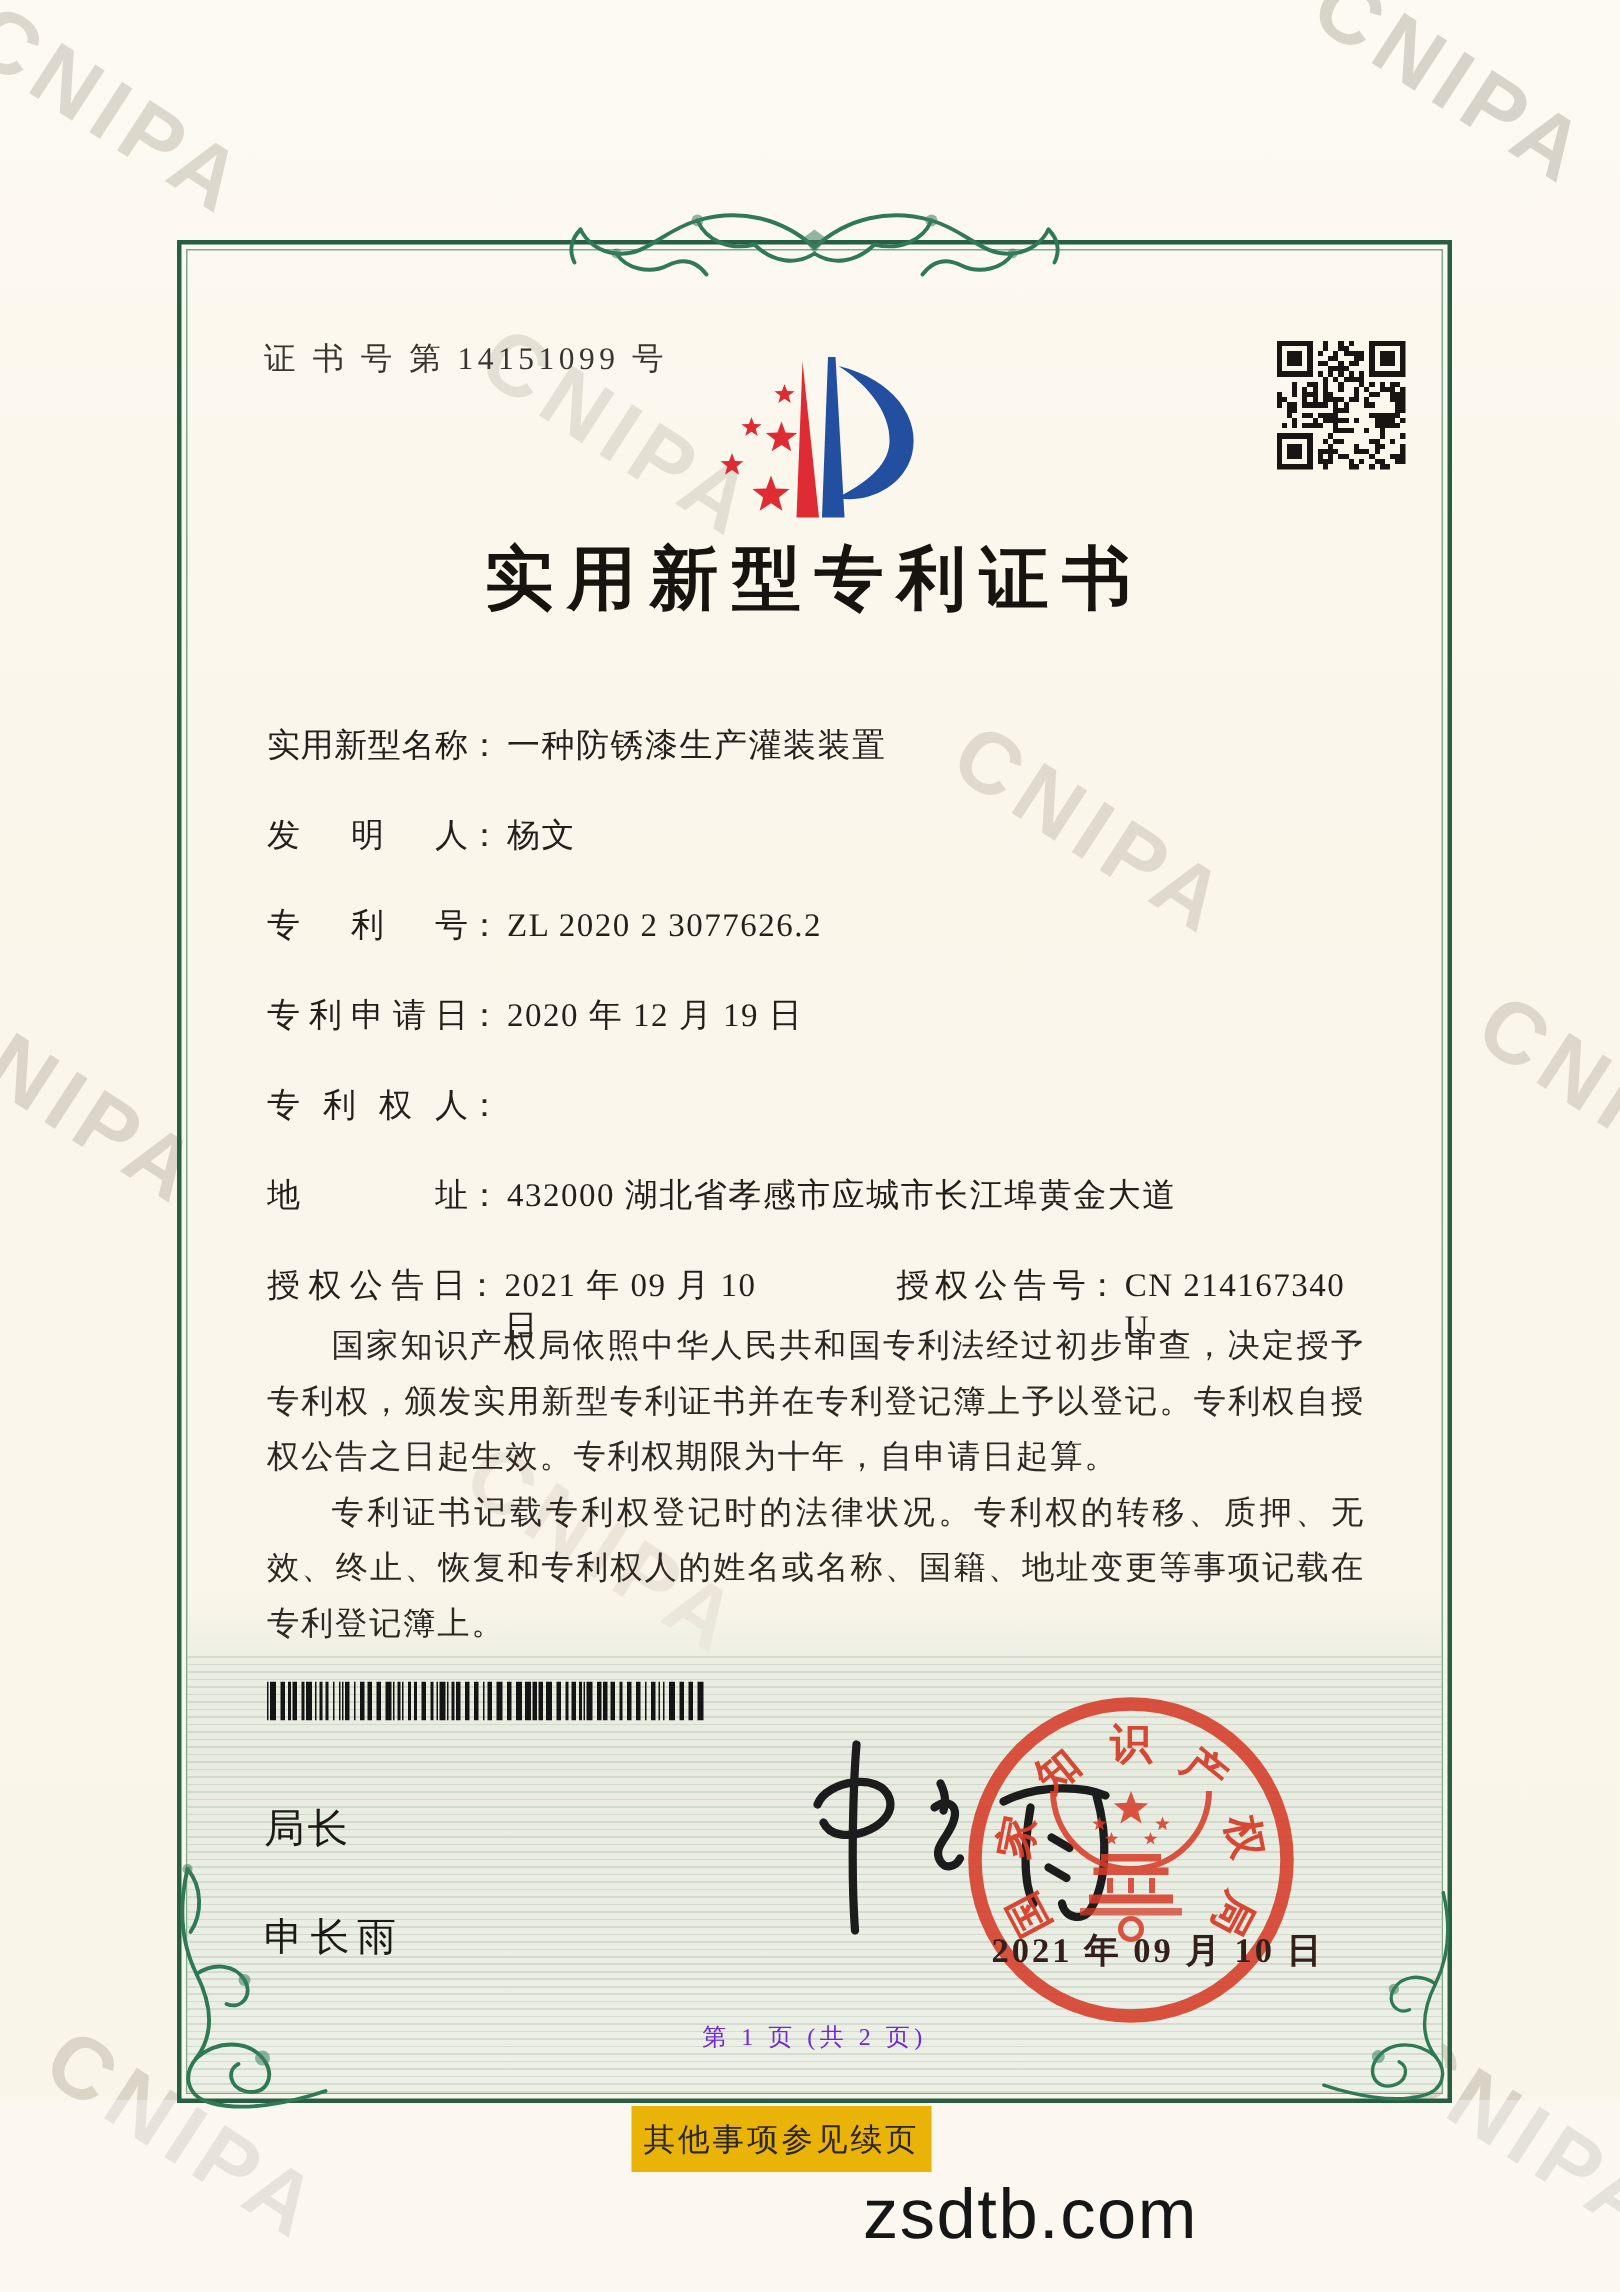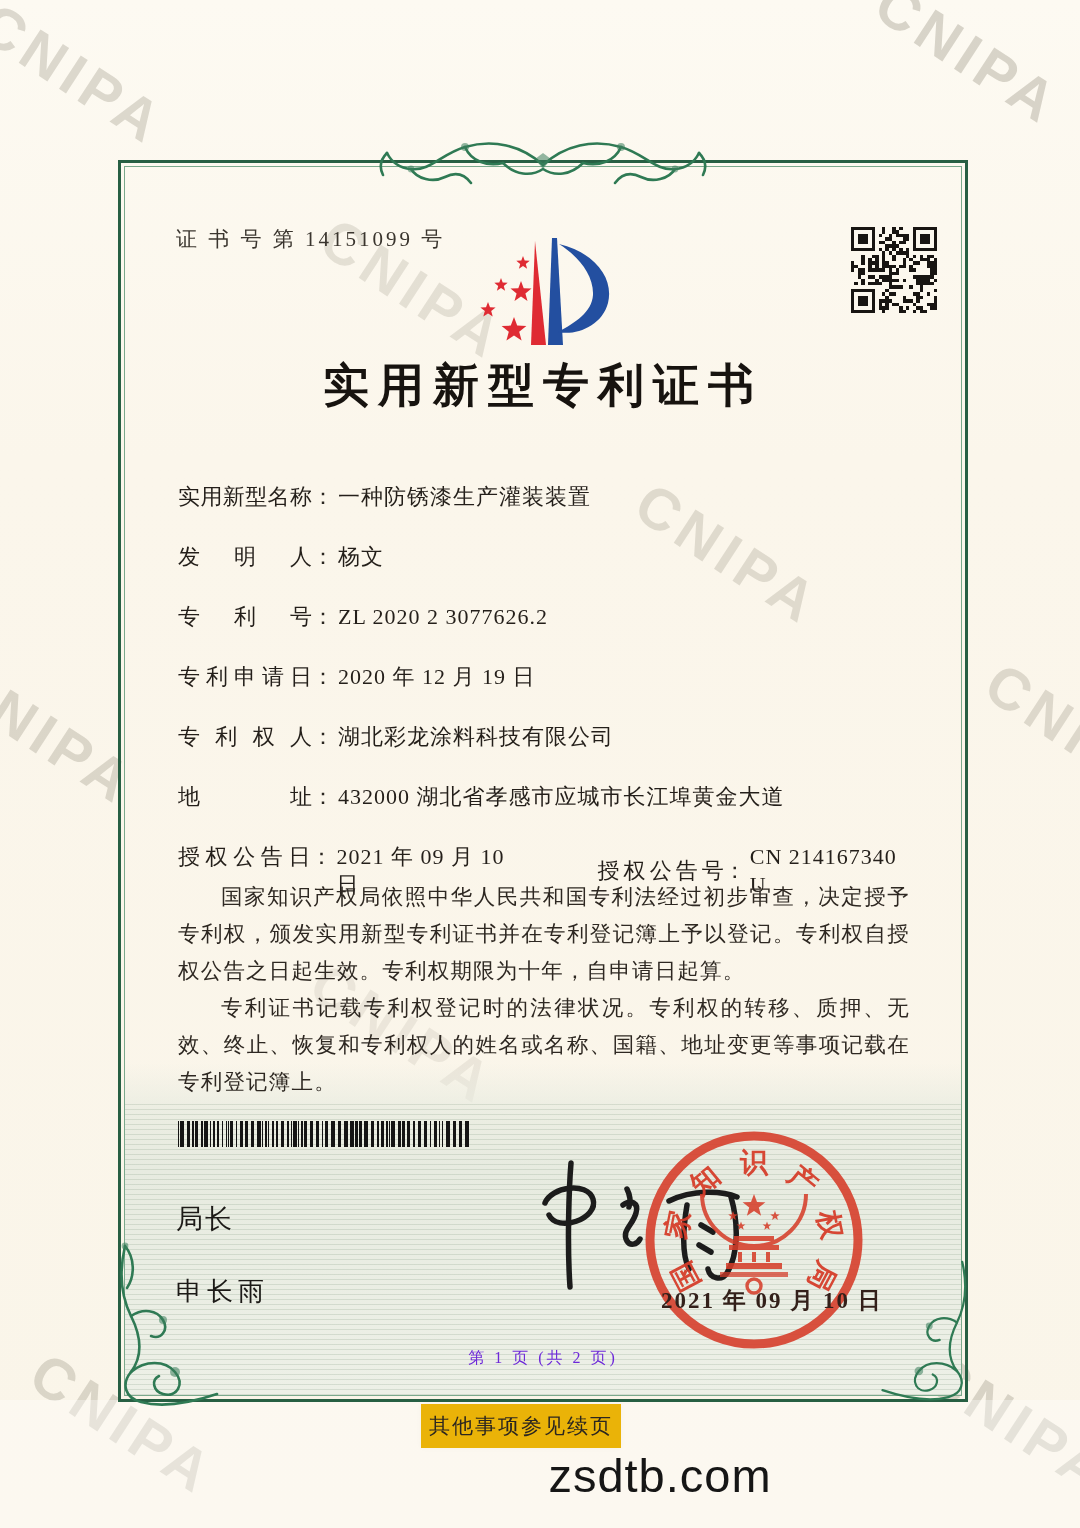--- a/index.html
+++ b/index.html
@@ -58,21 +58,21 @@
 
   
   .fields{position:absolute;left:57px;top:320px;width:740px;}
   .frow{height:60px;display:flex;align-items:flex-start;font-size:22px;line-height:28px;}
   .flabel{
     display:inline-block;width:134px;text-align:justify;text-align-last:justify;
     -moz-text-align-last:justify;color:#241f1a;
   }
   .fcolon{margin:0 4px 0 0;}
   .fvalue{letter-spacing:1px;color:#241f1a;}
-  .fgroup2{margin-left:66px;display:flex;align-items:center;}
+  .fgroup2{margin-left:66px;display:flex;}
   .fgroup2 .flabel{width:128px;}
 
   
   .body-text{position:absolute;left:57px;top:716px;width:732px;font-size:21.5px;line-height:37px;
     text-align:justify;letter-spacing:1.2px;color:#2e2822;}
   .body-text p{margin:0;text-indent:2em;}
 
   
   .barcode{position:absolute;left:57px;top:958px;width:292px;height:26px;z-index:2;}
   .signer{position:absolute;left:55px;top:1038px;z-index:2;font-family:"Liberation Sans","DejaVu Sans",sans-serif;color:#1c1a17;}
@@ -87,21 +87,21 @@
   .page-ind{position:absolute;left:0;right:0;top:1185px;text-align:center;font-size:16px;letter-spacing:3px;color:#6d28d9;z-index:2;}
 
   
   .below-strip{position:absolute;left:0;top:1400px;width:1080px;height:128px;background:rgba(255,255,255,.35);z-index:1;}
   .cont-note{
     position:absolute;left:421px;top:1404px;width:200px;height:44px;background:#eab308;z-index:2;
     display:flex;align-items:center;justify-content:center;font-size:21px;letter-spacing:2px;color:#2b2620;
     box-shadow:0 0 6px rgba(0,0,0,.03);
   }
   .site-mark{
-    position:absolute;left:460px;top:1448px;width:400px;text-align:center;z-index:2;
+    position:absolute;left:487px;top:1448px;width:400px;text-align:center;z-index:2;
     font-family:"Liberation Sans","DejaVu Sans",sans-serif;font-size:47px;color:#161616;letter-spacing:1px;
   }
   svg{display:block;}
 </style>
 </head>
 <body>
 
 <span class="wm wm1">CNIPA</span>
 <span class="wm wm2">CNIPA</span>
 <span class="wm wm3">CNIPA</span>
@@ -496,21 +496,20 @@
         <span class="fvalue">ZL 2020 2 3077626.2</span>
     </div>
     <div class="frow">
       <span class="flabel">专利申请日</span>
         <span class="fcolon">：</span>
         <span class="fvalue">2020 年 12 月 19 日</span>
     </div>
     <div class="frow">
       <span class="flabel">专利权人</span>
         <span class="fcolon">：</span>
-        <span class="fvalue">湖北彩龙涂料科技有限公司</span>
     </div>
     <div class="frow">
       <span class="flabel">地址</span>
         <span class="fcolon">：</span>
         <span class="fvalue">432000 湖北省孝感市应城市长江埠黄金大道</span>
     </div>
     <div class="frow">
       <span class="flabel">授权公告日</span>
         <span class="fcolon">：</span>
         <span class="fvalue">2021 年 09 月 10 日</span>

